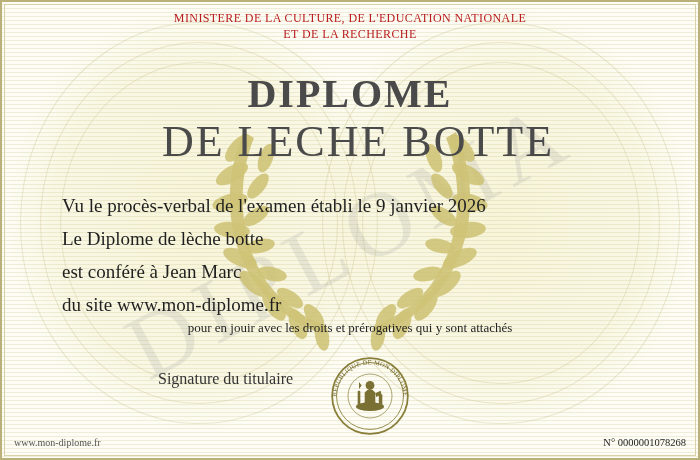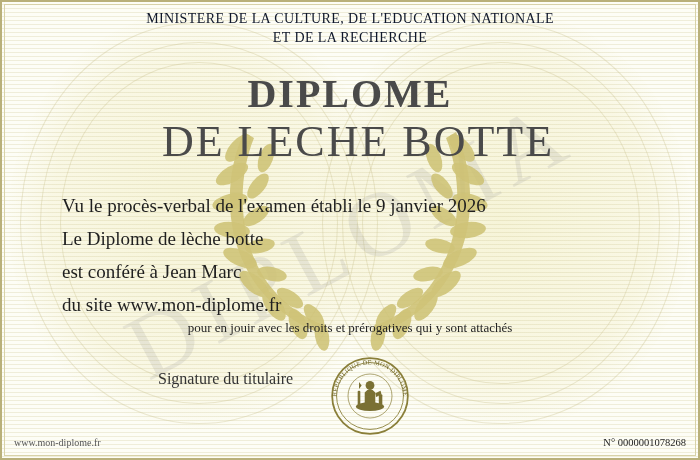--- a/index.html
+++ b/index.html
@@ -98,23 +98,23 @@
   .content {
     position: absolute;
     inset: 0;
   }
   .ministry {
     position: absolute;
     top: 10px;
     left: 0;
     right: 0;
     text-align: center;
-    font-size: 14px;
+    font-size: 12px;
     letter-spacing: 0.4px;
-    color: #0f172a;
+    color: #b91c1c;
     line-height: 1.35;
   }
   .ministry .l2 { display: block; }
 
   .title {
     position: absolute;
     top: 72px;
     left: 0;
     right: 0;
     text-align: center;

